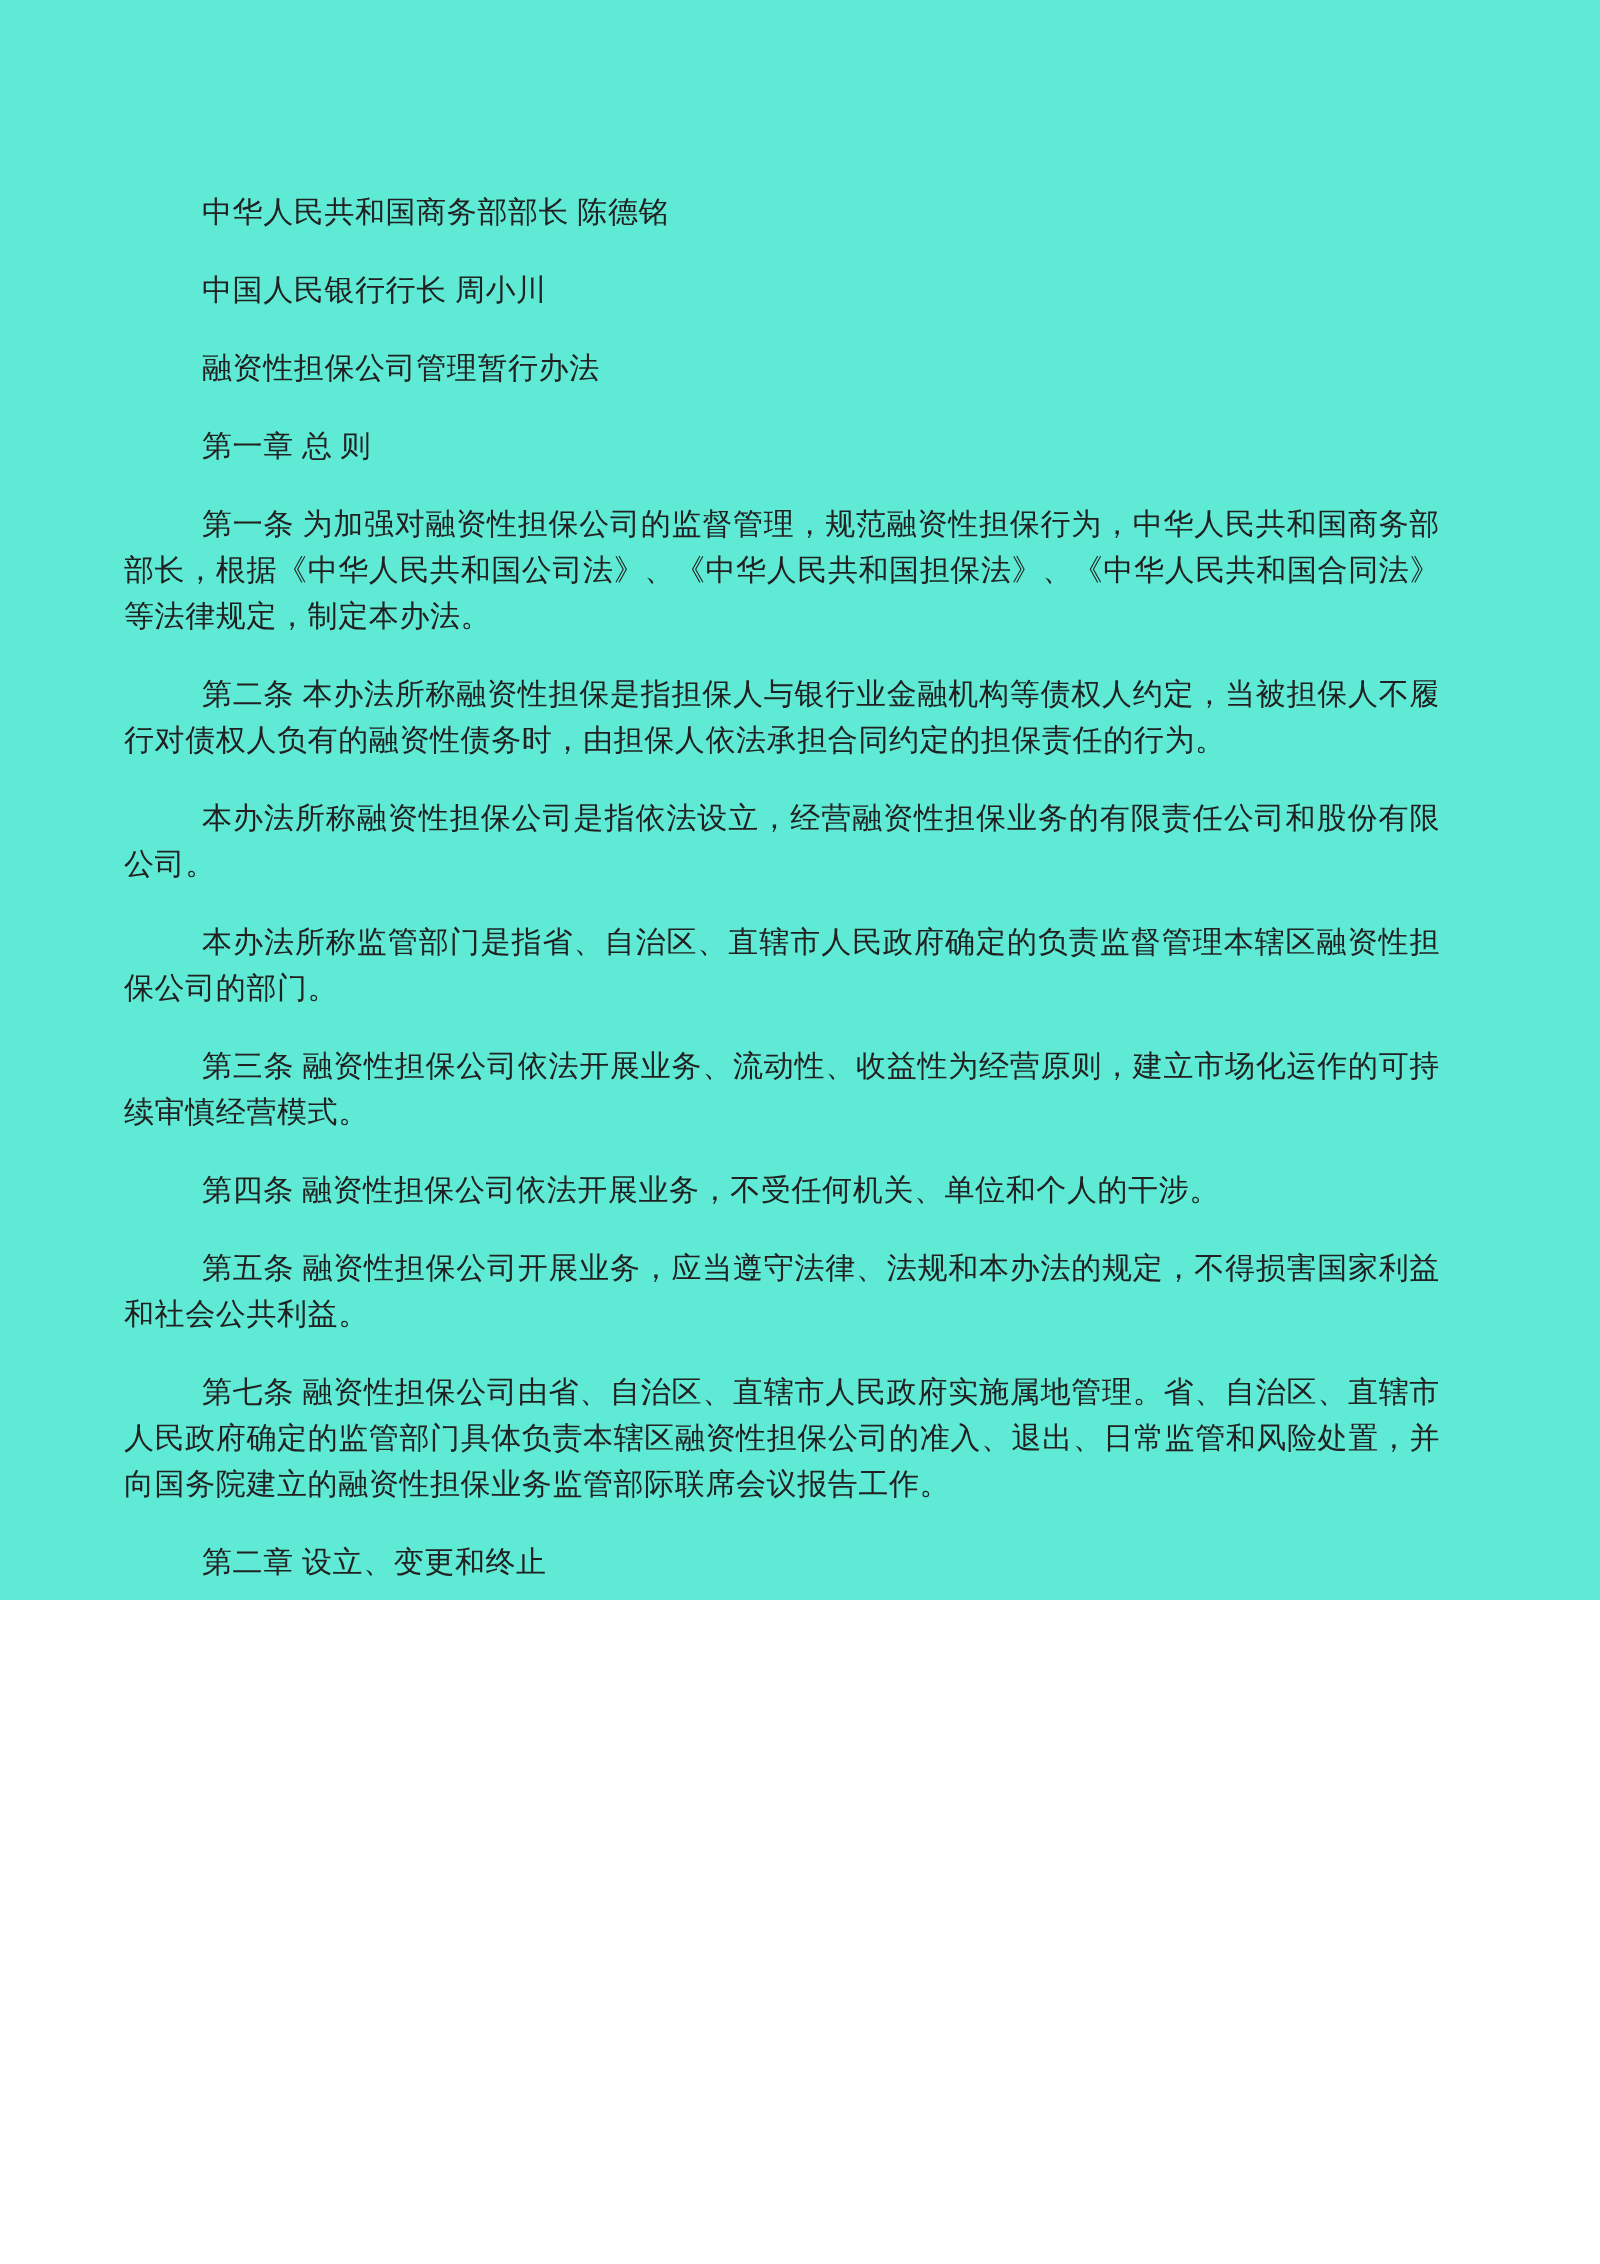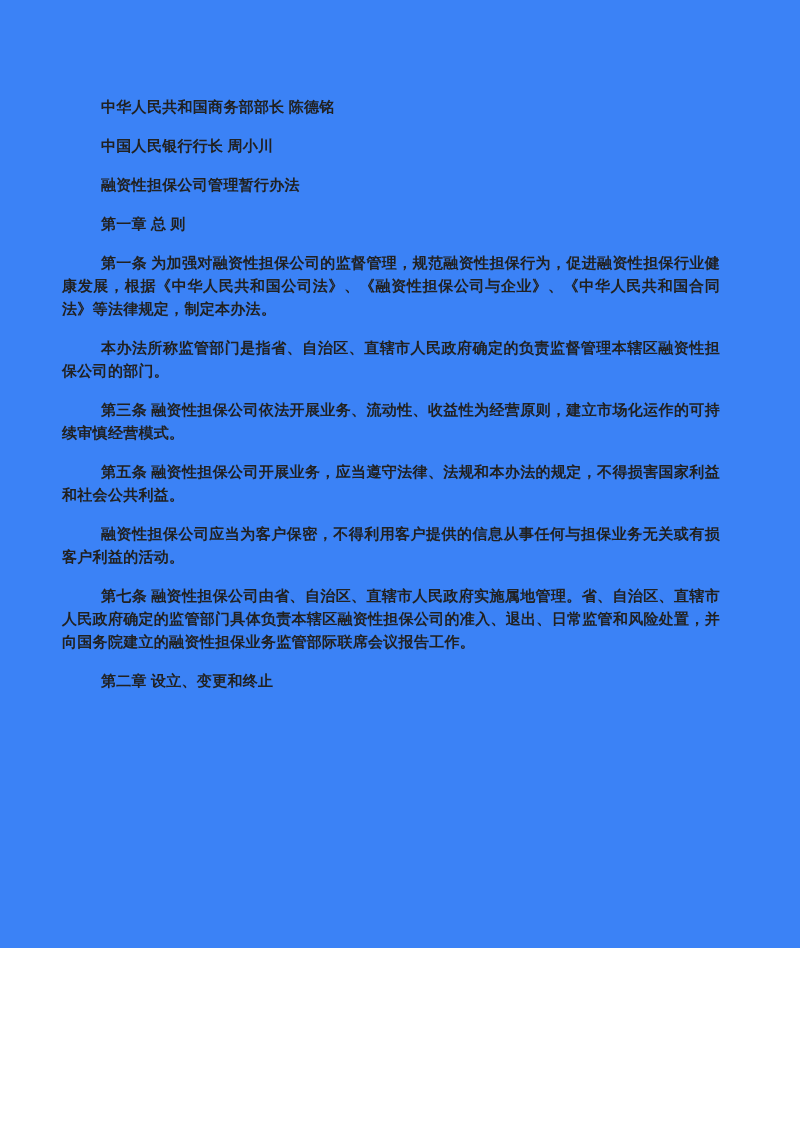--- a/index.html
+++ b/index.html
@@ -3,25 +3,24 @@
 <meta charset="utf-8">
 <style>
   html, body {
     margin: 0;
     padding: 0;
     background: #ffffff;
   }
   .page {
     position: relative;
     width: 800px;
-    height: 948px;
-    background: #3b82f6;
+    height: 800px;
+    background: #5eead4;
     overflow: hidden;
     font-family: "Liberation Serif", "DejaVu Serif", serif;
-    font-weight: bold;
   }
   .content {
     position: absolute;
     left: 62px;
     top: 96px;
     width: 658px;
   }
   .para {
     margin: 0 0 16px 0;
     font-size: 15px;
@@ -35,21 +34,23 @@
 </style>
 </head>
 <body>
 
 <div class="page">
   <div class="content">
       <p class="para">中华人民共和国商务部部长 陈德铭</p>
       <p class="para">中国人民银行行长 周小川</p>
       <p class="para">融资性担保公司管理暂行办法</p>
       <p class="para">第一章 总 则</p>
-      <p class="para">第一条 为加强对融资性担保公司的监督管理，规范融资性担保行为，促进融资性担保行业健康发展，根据《中华人民共和国公司法》、《融资性担保公司与企业》、《中华人民共和国合同法》等法律规定，制定本办法。</p>
+      <p class="para">第一条 为加强对融资性担保公司的监督管理，规范融资性担保行为，中华人民共和国商务部部长，根据《中华人民共和国公司法》、《中华人民共和国担保法》、《中华人民共和国合同法》等法律规定，制定本办法。</p>
+      <p class="para">第二条 本办法所称融资性担保是指担保人与银行业金融机构等债权人约定，当被担保人不履行对债权人负有的融资性债务时，由担保人依法承担合同约定的担保责任的行为。</p>
+      <p class="para">本办法所称融资性担保公司是指依法设立，经营融资性担保业务的有限责任公司和股份有限公司。</p>
       <p class="para">本办法所称监管部门是指省、自治区、直辖市人民政府确定的负责监督管理本辖区融资性担保公司的部门。</p>
       <p class="para">第三条 融资性担保公司依法开展业务、流动性、收益性为经营原则，建立市场化运作的可持续审慎经营模式。</p>
+      <p class="para">第四条 融资性担保公司依法开展业务，不受任何机关、单位和个人的干涉。</p>
       <p class="para">第五条 融资性担保公司开展业务，应当遵守法律、法规和本办法的规定，不得损害国家利益和社会公共利益。</p>
-      <p class="para">融资性担保公司应当为客户保密，不得利用客户提供的信息从事任何与担保业务无关或有损客户利益的活动。</p>
       <p class="para">第七条 融资性担保公司由省、自治区、直辖市人民政府实施属地管理。省、自治区、直辖市人民政府确定的监管部门具体负责本辖区融资性担保公司的准入、退出、日常监管和风险处置，并向国务院建立的融资性担保业务监管部际联席会议报告工作。</p>
       <p class="para">第二章 设立、变更和终止</p>
     </div>
 </div>
 
 </body></html>

